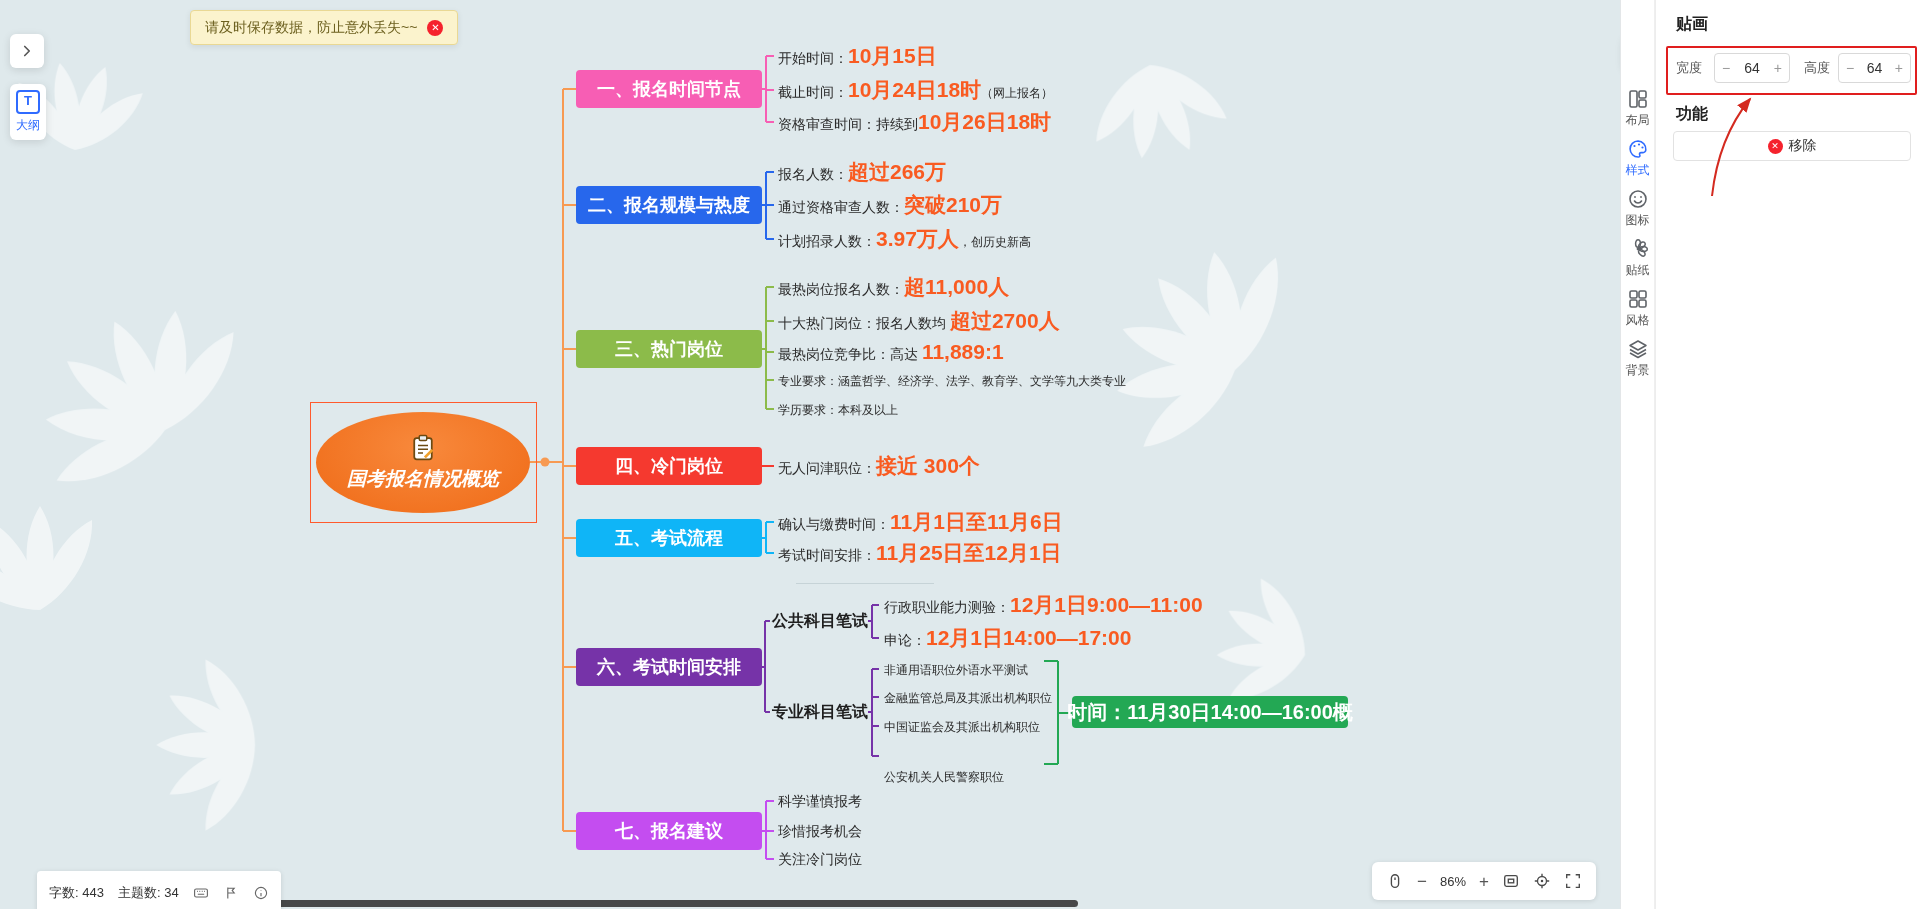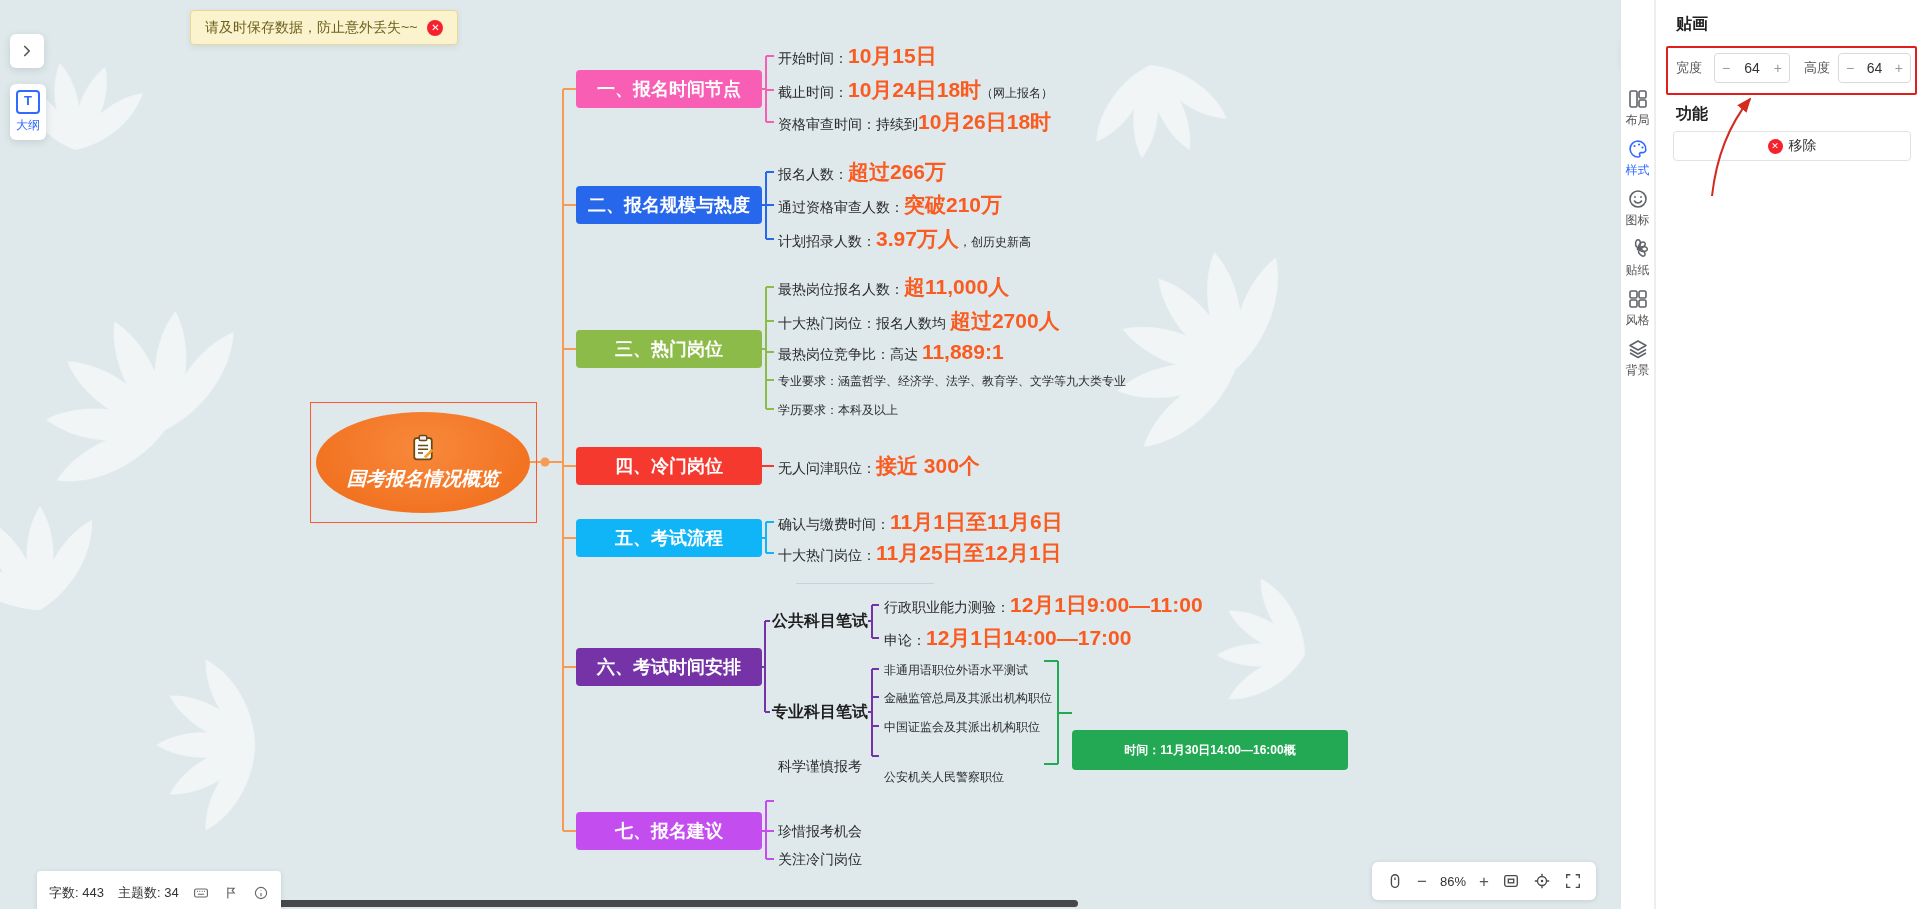--- a/index.html
+++ b/index.html
@@ -32,23 +32,23 @@
   .branch{position:absolute;left:576px;width:186px;height:38px;border-radius:4px;display:flex;
           align-items:center;justify-content:center;color:#fff;font-weight:bold;font-size:18px;
           white-space:nowrap;z-index:5;cursor:pointer;}
   .row{position:absolute;white-space:nowrap;transform:translateY(-50%);z-index:5;cursor:pointer;}
   .row .pre{font-size:14px;color:#2b2b2b;}
   .row.small .pre{font-size:12px;}
   .row .hl{font-size:21px;font-weight:bold;color:#f95b21;}
   .row .suf{font-size:12px;color:#2b2b2b;}
   .grouplabel{position:absolute;transform:translateY(-50%);font-size:16px;font-weight:bold;
               color:#1f1f1f;white-space:nowrap;z-index:5;cursor:pointer;}
-  .summary{position:absolute;left:1072px;top:730px;width:276px;height:40px;border-radius:4px;
+  .summary{position:absolute;left:1072px;top:696px;width:276px;height:32px;border-radius:4px;
            display:flex;align-items:center;justify-content:center;color:#fff;font-weight:bold;
-           font-size:12px;white-space:nowrap;z-index:5;cursor:pointer;}
+           font-size:20px;white-space:nowrap;z-index:5;cursor:pointer;}
   .divider{position:absolute;left:796px;top:583px;width:138px;height:1px;background:#c6d3d7;z-index:4;}
   
   .statusbar{position:absolute;left:37px;top:871px;height:28px;background:#fff;border-radius:4px;
              box-shadow:0 1px 5px rgba(0,0,0,.12);display:flex;align-items:center;gap:14px;
              padding:8px 12px;font-size:13px;color:#333;z-index:15;}
   .statusbar .icn{display:flex;align-items:center;cursor:pointer;}
   .zoombar{position:absolute;left:1372px;top:862px;height:38px;background:#fff;border-radius:6px;
            box-shadow:0 1px 5px rgba(0,0,0,.12);display:flex;align-items:center;gap:13px;
            padding:0 14px;font-size:13px;color:#333;z-index:15;}
   .zoombar .zbtn{cursor:pointer;font-size:17px;color:#555;line-height:1;}
@@ -225,37 +225,37 @@
 
     <div class="row" style="left:778px;top:287px"><span class="pre">最热岗位报名人数：</span><span class="hl">超11,000人</span></div>
     <div class="row" style="left:778px;top:321px"><span class="pre">十大热门岗位：报名人数均 </span><span class="hl">超过2700人</span></div>
     <div class="row" style="left:778px;top:352px"><span class="pre">最热岗位竞争比：高达 </span><span class="hl">11,889:1</span></div>
     <div class="row small" style="left:778px;top:380px"><span class="pre">专业要求：涵盖哲学、经济学、法学、教育学、文学等九大类专业</span></div>
     <div class="row small" style="left:778px;top:409px"><span class="pre">学历要求：本科及以上</span></div>
 
     <div class="row" style="left:778px;top:466px"><span class="pre">无人问津职位：</span><span class="hl">接近 300个</span></div>
 
     <div class="row" style="left:778px;top:522px"><span class="pre">确认与缴费时间：</span><span class="hl">11月1日至11月6日</span></div>
-    <div class="row" style="left:778px;top:553px"><span class="pre">十大热门岗位：</span><span class="hl">11月25日至12月1日</span></div>
+    <div class="row" style="left:778px;top:553px"><span class="pre">考试时间安排：</span><span class="hl">11月25日至12月1日</span></div>
 
     <div class="grouplabel" style="left:772px;top:621px">公共科目笔试</div>
     <div class="row" style="left:884px;top:605px"><span class="pre">行政职业能力测验：</span><span class="hl">12月1日9:00—11:00</span></div>
     <div class="row" style="left:884px;top:638px"><span class="pre">申论：</span><span class="hl">12月1日14:00—17:00</span></div>
 
     <div class="grouplabel" style="left:772px;top:712px">专业科目笔试</div>
     <div class="row small" style="left:884px;top:669px"><span class="pre">非通用语职位外语水平测试</span></div>
     <div class="row small" style="left:884px;top:697px"><span class="pre">金融监管总局及其派出机构职位</span></div>
     <div class="row small" style="left:884px;top:726px"><span class="pre">中国证监会及其派出机构职位</span></div>
     <div class="row small" style="left:884px;top:776px"><span class="pre">公安机关人民警察职位</span></div>
 
     <div class="summary" style="background-color: rgb(35, 168, 84);">
         <span>时间：11月30日14:00—16:00概</span>
       </div>
 
-    <div class="row" style="left:778px;top:766px"><span class="pre">科学谨慎报考</span></div>
+    <div class="row" style="left:778px;top:801px"><span class="pre">科学谨慎报考</span></div>
     <div class="row" style="left:778px;top:831px"><span class="pre">珍惜报考机会</span></div>
     <div class="row" style="left:778px;top:859px"><span class="pre">关注冷门岗位</span></div>
 
     <div class="hscroll"></div>
   </div>
 
   <div class="toast">
     <span>请及时保存数据，防止意外丢失~~</span>
     <span class="xcircle">✕</span>
   </div>

